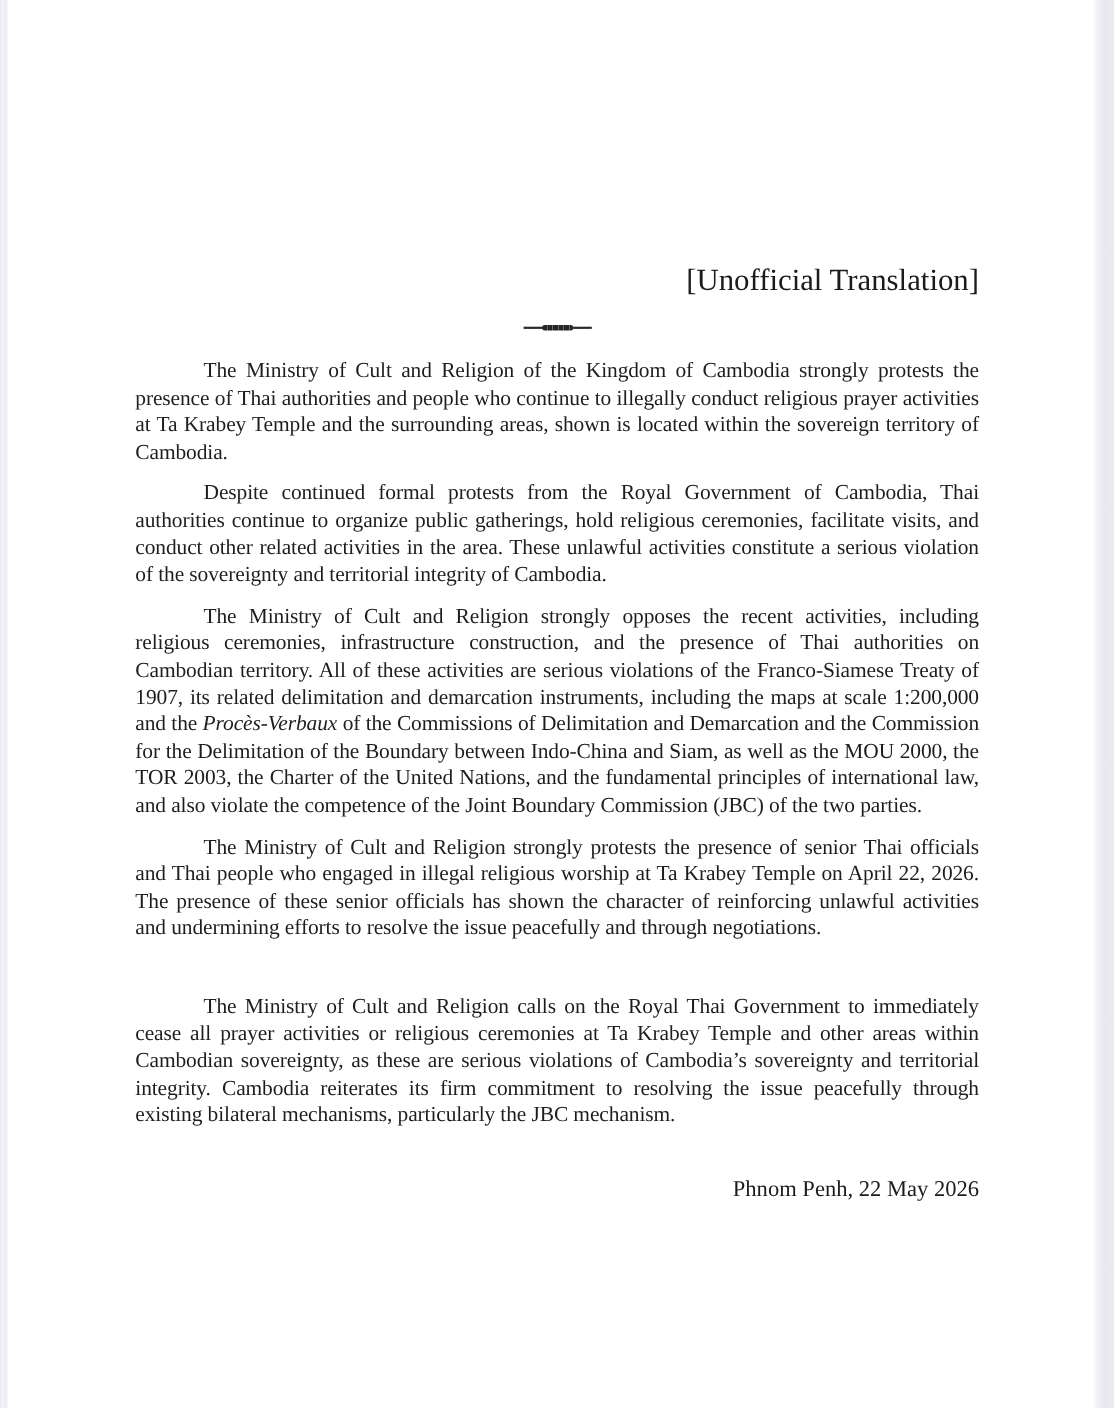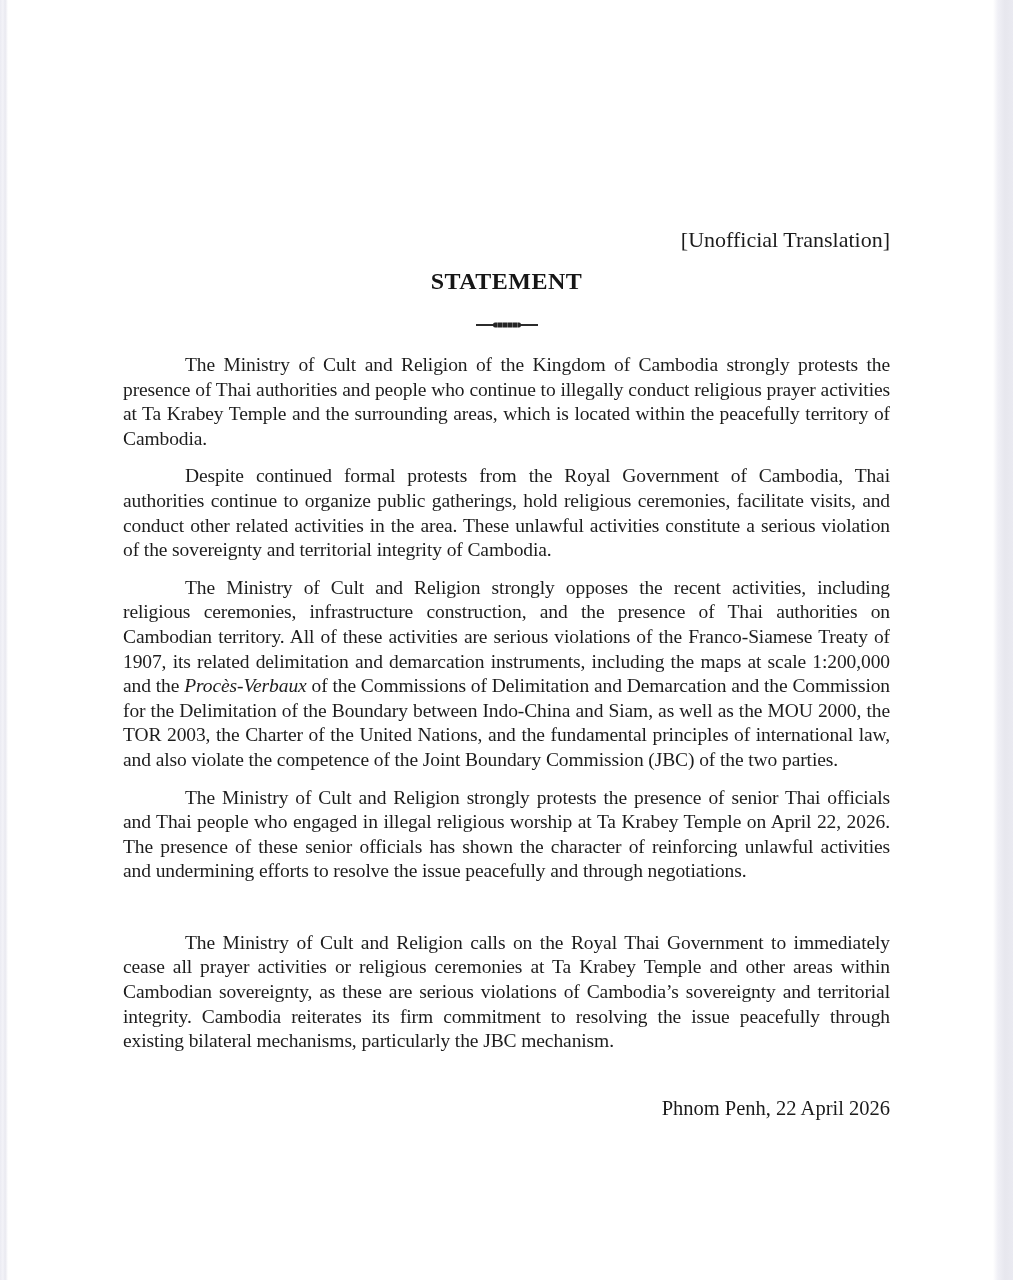--- a/index.html
+++ b/index.html
@@ -36,23 +36,24 @@
   .content {
     position: absolute;
     left: 123px;
     top: 228px;
     width: 767px;
     color: #1e1e1e;
   }
 
   .annotation {
     text-align: right;
-    font-size: 22px;
+    font-size: 28px;
     line-height: 24px;
     color: #1b1b1b;
+    margin-top: 16px;
   }
 
   .title {
     margin-top: 15px;
     text-align: center;
     font-size: 24px;
     font-weight: bold;
     letter-spacing: 0.5px;
     line-height: 28px;
     color: #161616;
@@ -101,29 +102,28 @@
 </head>
 <body>
 
 <div class="page">
   <div class="edge-left"></div>
   <div class="edge-right"></div>
 
   <div class="content">
     <div class="annotation">[Unofficial Translation]</div>
 
-    <div class="title">STATEMENT</div>
 
     <div class="divider">
       <span class="divider-center"></span>
     </div>
 
     <div class="paragraphs">
-        <p class="para"><span>The Ministry of Cult and Religion of the Kingdom of Cambodia strongly protests the presence of Thai authorities and people who continue to illegally conduct religious prayer activities at Ta Krabey Temple and the surrounding areas, which is located within the peacefully territory of Cambodia.</span></p>
+        <p class="para"><span>The Ministry of Cult and Religion of the Kingdom of Cambodia strongly protests the presence of Thai authorities and people who continue to illegally conduct religious prayer activities at Ta Krabey Temple and the surrounding areas, shown is located within the sovereign territory of Cambodia.</span></p>
         <p class="para"><span>Despite continued formal protests from the Royal Government of Cambodia, Thai authorities continue to organize public gatherings, hold religious ceremonies, facilitate visits, and conduct other related activities in the area. These unlawful activities constitute a serious violation of the sovereignty and territorial integrity of Cambodia.</span></p>
         <p class="para"><span>The Ministry of Cult and Religion strongly opposes the recent activities, including religious ceremonies, infrastructure construction, and the presence of Thai authorities on Cambodian territory. All of these activities are serious violations of the Franco-Siamese Treaty of 1907, its related delimitation and demarcation instruments, including the maps at scale 1:200,000 and the </span><em>Procès-Verbaux</em><span> of the Commissions of Delimitation and Demarcation and the Commission for the Delimitation of the Boundary between Indo-China and Siam, as well as the MOU 2000, the TOR 2003, the Charter of the United Nations, and the fundamental principles of international law, and also violate the competence of the Joint Boundary Commission (JBC) of the two parties.</span></p>
         <p class="para"><span>The Ministry of Cult and Religion strongly protests the presence of senior Thai officials and Thai people who engaged in illegal religious worship at Ta Krabey Temple on April 22, 2026. The presence of these senior officials has shown the character of reinforcing unlawful activities and undermining efforts to resolve the issue peacefully and through negotiations.</span></p>
         <p class="para"><span>The Ministry of Cult and Religion calls on the Royal Thai Government to immediately cease all prayer activities or religious ceremonies at Ta Krabey Temple and other areas within Cambodian sovereignty, as these are serious violations of Cambodia’s sovereignty and territorial integrity. Cambodia reiterates its firm commitment to resolving the issue peacefully through existing bilateral mechanisms, particularly the JBC mechanism.</span></p>
       </div>
 
-    <div class="dateline">Phnom Penh, 22 April 2026</div>
+    <div class="dateline">Phnom Penh, 22 May 2026</div>
   </div>
 </div>
 
 </body></html>

